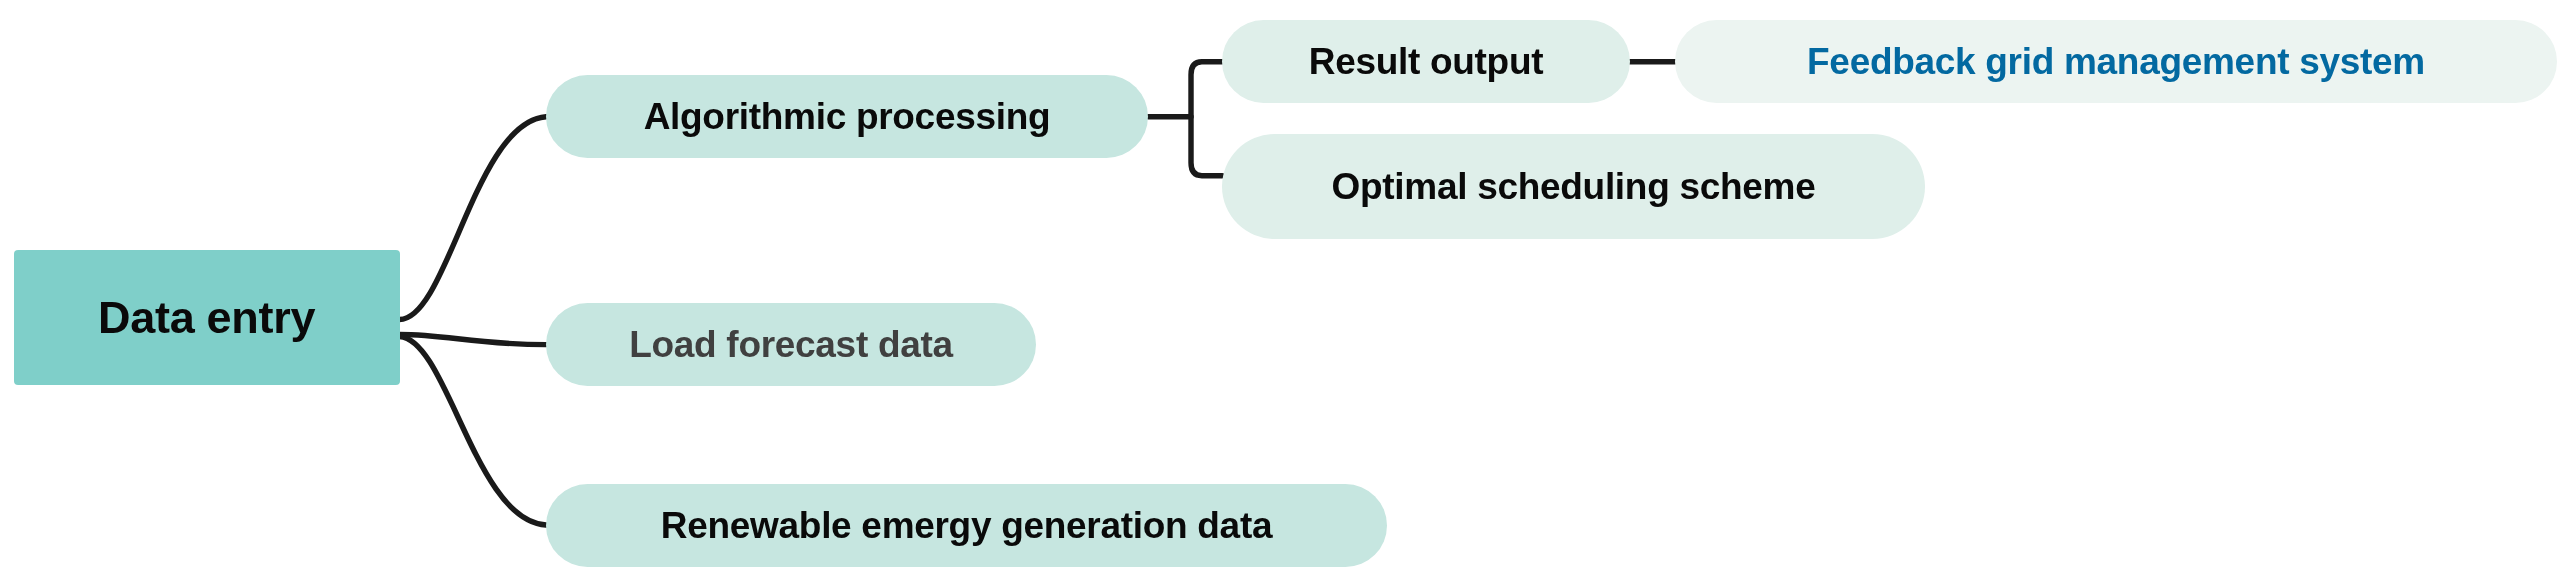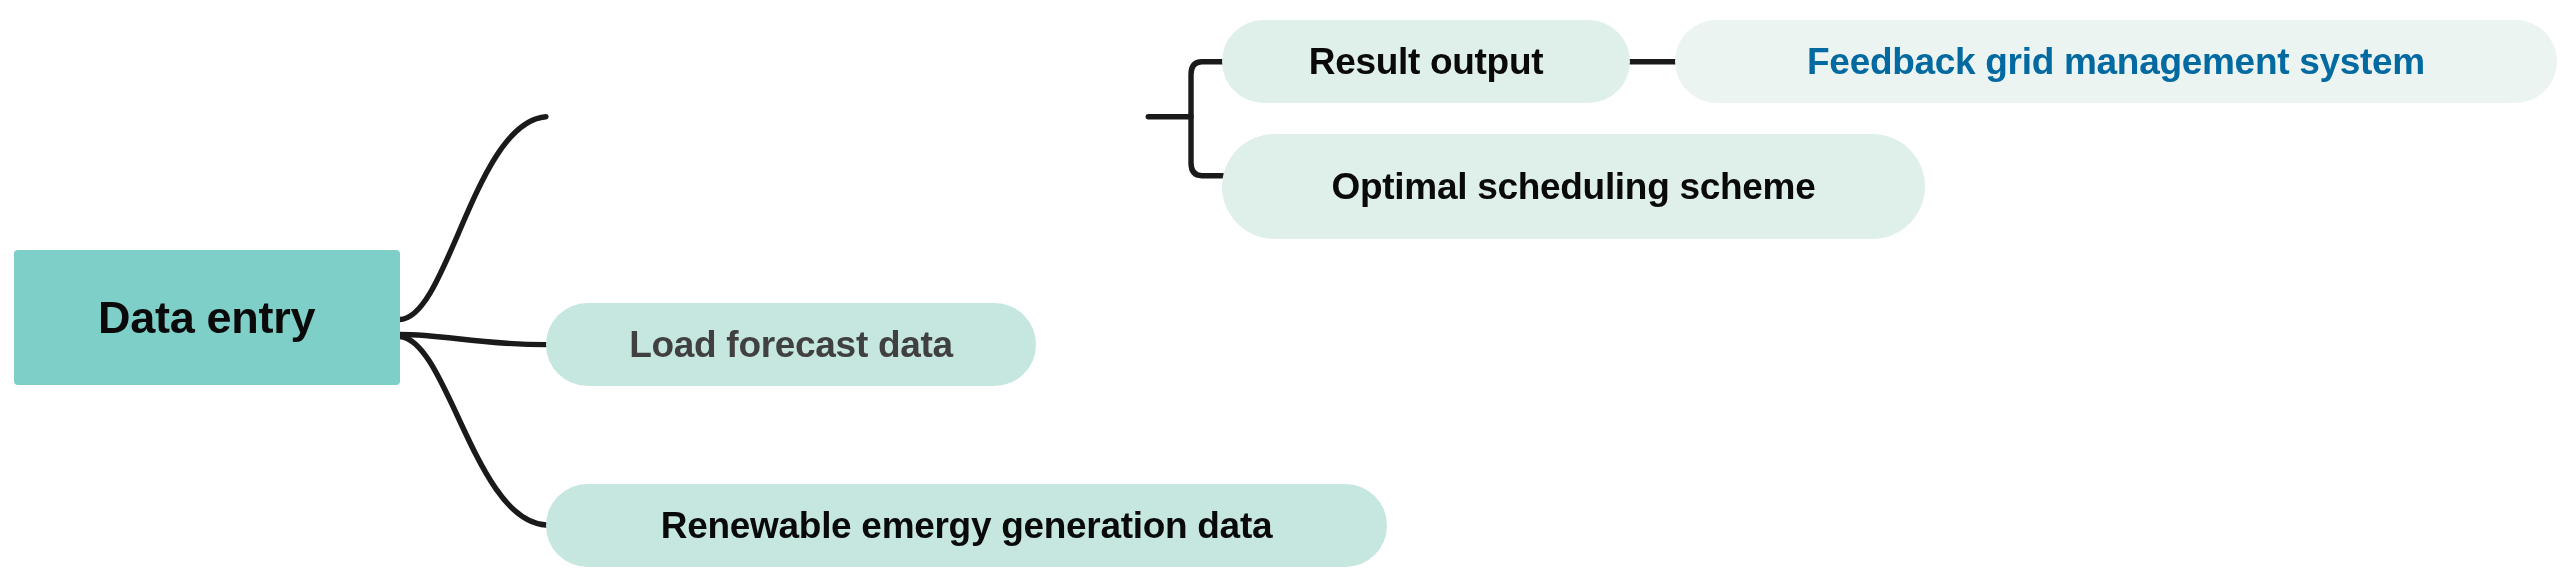--- a/index.html
+++ b/index.html
@@ -80,20 +80,23 @@
       <path d="M 1693 172 L 1756 172"></path>
       <path d="M 1802 91 L 1772 91 Q 1756 91 1756 110 L 1756 240 Q 1756 259 1772 259 L 1802 259"></path>
       <path d="M 2403 91 L 2470 91"></path>
     </g>
   </svg>
 
   <div class="node node-root" style="left: 13.6px; top: 250px; width: 386px; height: 135px; background: rgb(127, 207, 201); color: rgb(10, 10, 10);">
     <span class="node-label">Data entry</span>
   </div>
 
+  <div class="node node-l1" style="left: 546px; top: 75px; width: 602px; height: 83px; background: rgb(198, 230, 224); color: rgb(10, 10, 10);">
+    <span class="node-label">Algorithmic processing</span>
+  </div>
 
   <div class="node node-l2" style="left: 1222px; top: 20.3px; width: 408px; height: 83px; background: rgb(223, 239, 234); color: rgb(10, 10, 10);">
     <span class="node-label">Result output</span>
   </div>
 
   <div class="node node-l3" style="left: 1675px; top: 20.3px; width: 882px; height: 83px; background: rgb(236, 244, 241); color: #0369a1;">
     <span class="node-label">Feedback grid management system</span>
   </div>
 
   <div class="node node-l2" style="left: 1222px; top: 134px; width: 703px; height: 105px; background: rgb(223, 239, 234); color: rgb(10, 10, 10);">

